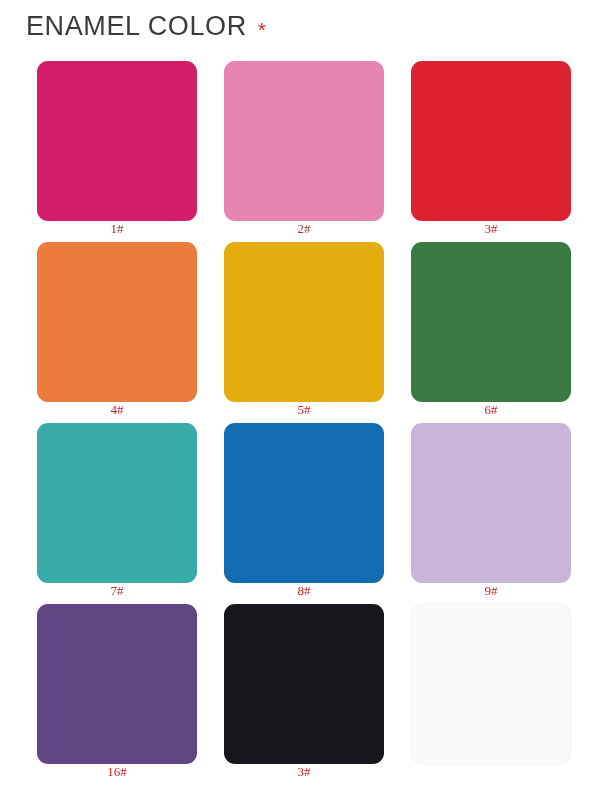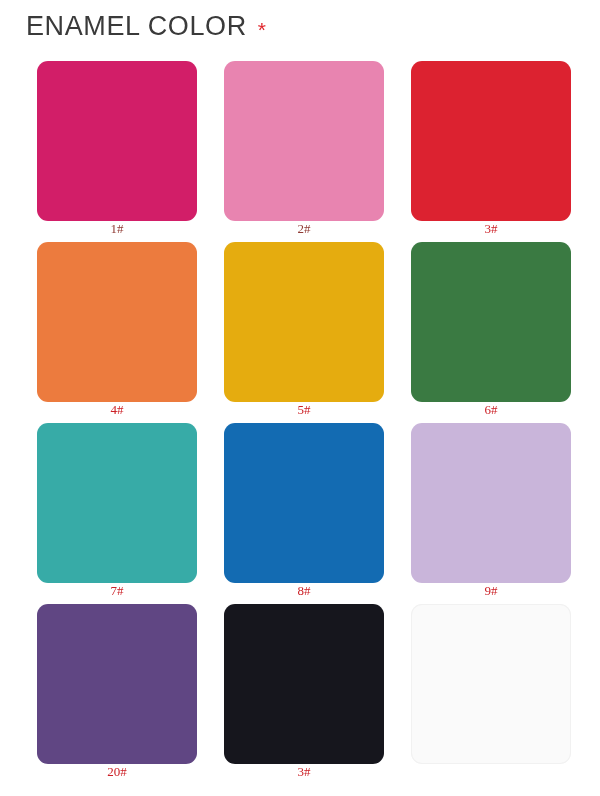--- a/index.html
+++ b/index.html
@@ -148,21 +148,21 @@
       <div class="swatch-cell">
         <div class="swatch-chip" style="background: rgb(19, 107, 178);"></div>
         <div class="swatch-label">8#</div>
       </div>
       <div class="swatch-cell">
         <div class="swatch-chip" style="background: rgb(201, 181, 218);"></div>
         <div class="swatch-label">9#</div>
       </div>
       <div class="swatch-cell">
         <div class="swatch-chip" style="background: rgb(96, 70, 131);"></div>
-        <div class="swatch-label">20#</div>
+        <div class="swatch-label">16#</div>
       </div>
       <div class="swatch-cell">
         <div class="swatch-chip" style="background: rgb(22, 22, 29);"></div>
         <div class="swatch-label">3#</div>
       </div>
       <div class="swatch-cell">
         <div class="swatch-chip pale" style="background: rgb(250, 250, 250);"></div>
       </div>
     </div>
 

